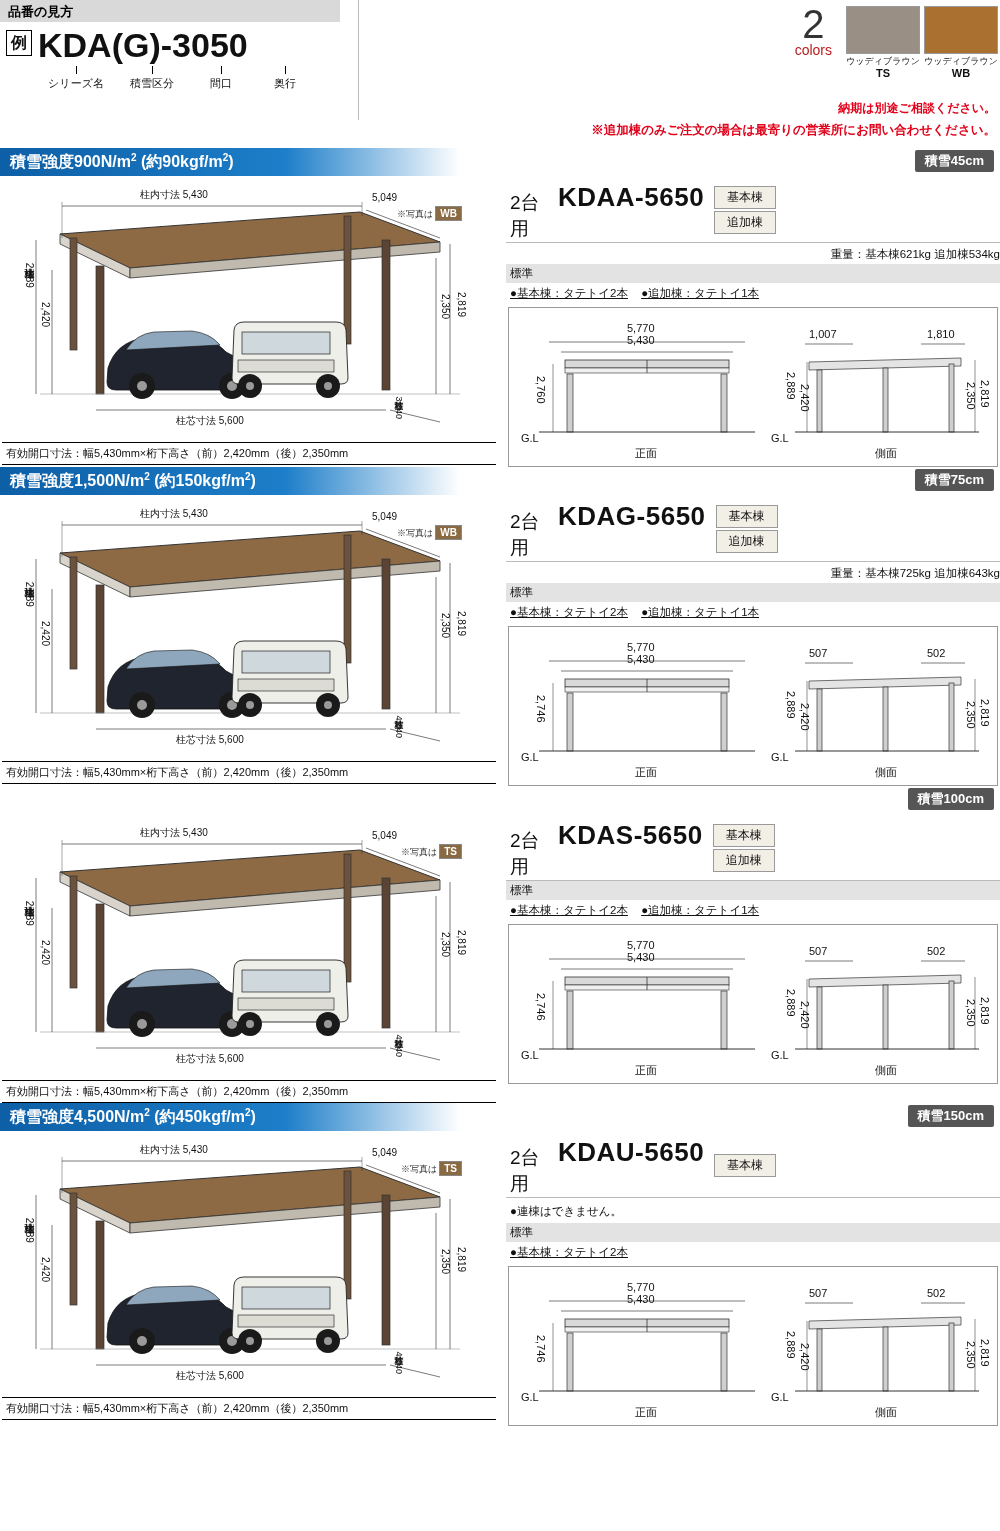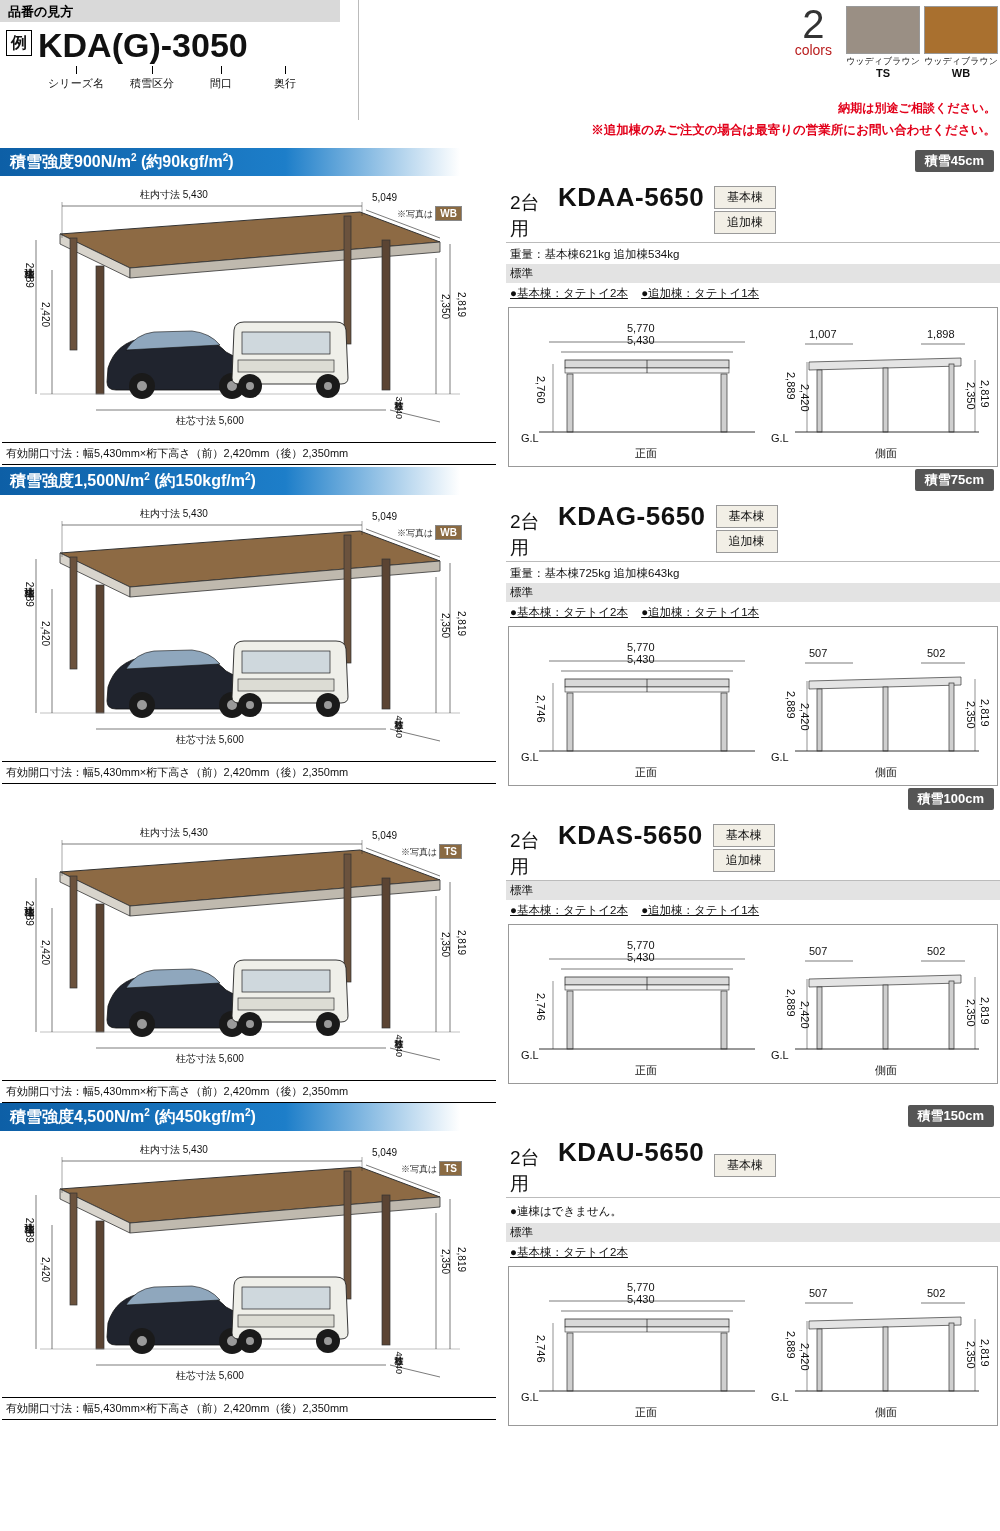--- a/index.html
+++ b/index.html
@@ -93,21 +93,21 @@
 
   
   .prod-head { display:flex; align-items:stretch; border-bottom:1px solid #bbb; }
   .prod-use { font-size:19px; padding:12px 6px 0 4px; width:52px; }
   .prod-code { font-size:26px; font-weight:bold; padding:4px 10px 2px 0; letter-spacing:0.5px; }
   .prod-tags { display:flex; flex-direction:column; justify-content:center; }
   .tag {
     border:1px solid #9a9a9a; background:#f2efe6; font-size:12px;
     padding:2px 12px; margin:1px 0; text-align:center;
   }
-  .weight-line { font-size:11.5px; padding:4px 0 2px 4px; }
+  .weight-line { font-size:11.5px; padding:4px 0 2px 4px;text-align:right; }
   .std-bar { background:#e3e3e3; font-size:11.5px; padding:2px 0 2px 4px; }
   .bullet-line { font-size:11.5px; padding:3px 0 4px 4px; }
   .bullet-line span { margin-right:10px;text-decoration:underline; }
   .diagram-box { border:1px solid #999; height:160px; position:relative; margin:2px 2px 0 2px; }
   .diagram-box .lbl { position:absolute; font-size:11px; }
   .no-renzo { font-size:11.5px; padding:6px 0 4px 4px; }
 </style>
 </head>
 <body>
 
@@ -249,21 +249,21 @@
           <line x1="286" y1="124" x2="470" y2="124" stroke="#333" stroke-width="1"></line>
           <line x1="298" y1="54" x2="298" y2="124" stroke="#222" stroke-width="0.5"></line>
           <line x1="466" y1="52" x2="466" y2="124" stroke="#222" stroke-width="0.5"></line>
         </svg>
         <div class="lbl" style="left:118px; top:14px;">5,770</div>
         <div class="lbl" style="left:118px; top:26px;">5,430</div>
         <div class="lbl dim-v" style="left:26px; top:68px;">2,760</div>
         <div class="lbl" style="left:12px; top:124px;">G.L</div>
         <div class="lbl" style="left:126px; top:138px;">正面</div>
         <div class="lbl" style="left:300px; top:20px;">1,007</div>
-        <div class="lbl" style="left:418px; top:20px;">1,898</div>
+        <div class="lbl" style="left:418px; top:20px;">1,810</div>
         <div class="lbl dim-v" style="left:276px; top:64px;">2,889</div>
         <div class="lbl dim-v" style="left:290px; top:76px;">2,420</div>
         <div class="lbl dim-v" style="left:470px; top:72px;">2,819</div>
         <div class="lbl dim-v" style="left:456px; top:74px;">2,350</div>
         <div class="lbl" style="left:262px; top:124px;">G.L</div>
         <div class="lbl" style="left:366px; top:138px;">側面</div>
       </div>
     </div>
   </div>
 </div>

